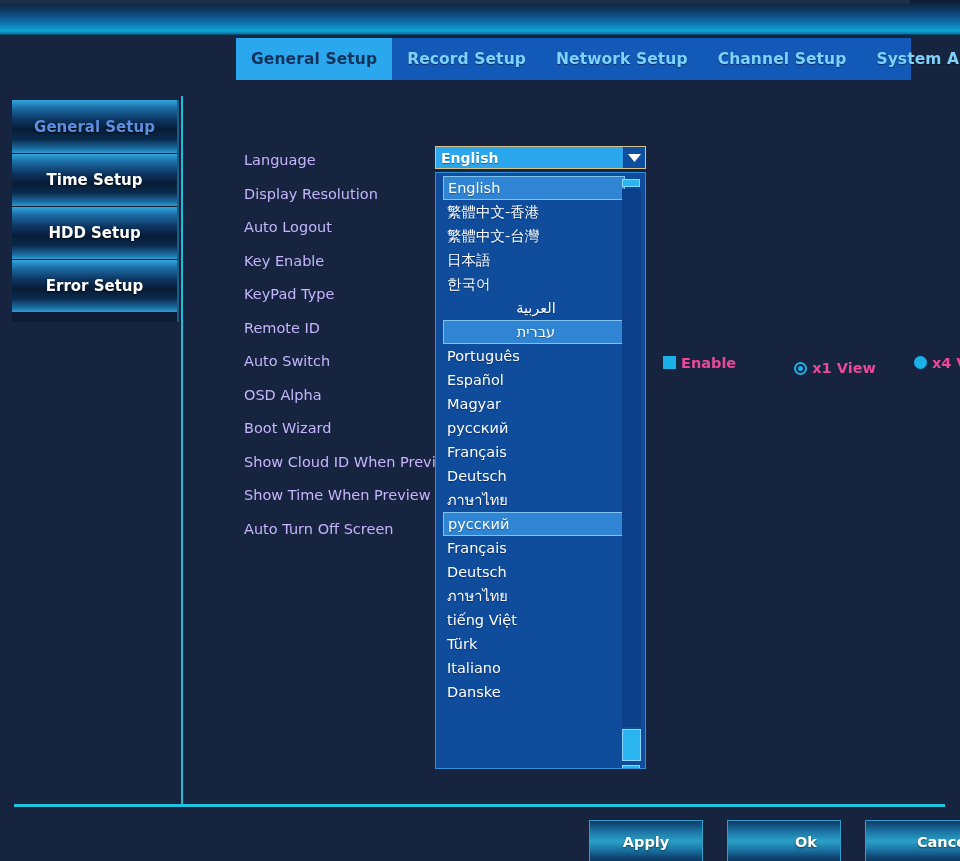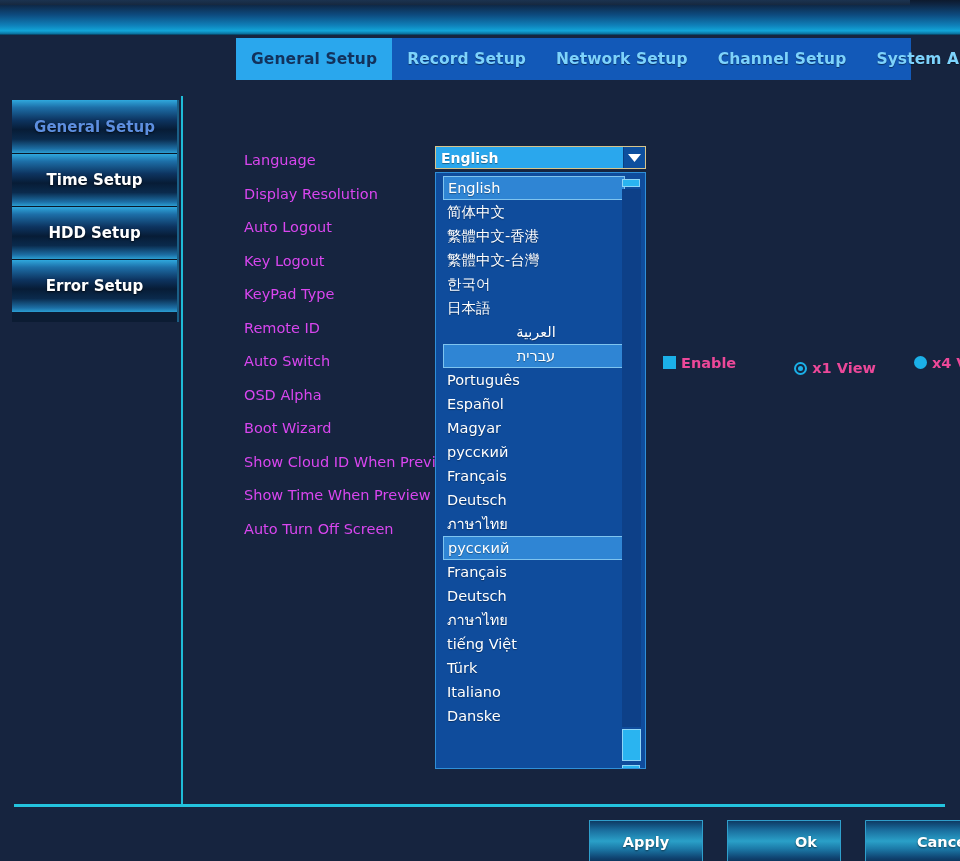--- a/index.html
+++ b/index.html
@@ -78,21 +78,21 @@
   
   #bottom-divider {
     position:absolute; left:14px; top:804px; width:931px; height:3px;
     background:#23c3de;
   }
 
   
   #form-labels { position:absolute; left:244px; top:144px; width:200px; }
   .form-label {
     height:33.5px; line-height:33.5px;
-    font-size:14.5px; color:#d946ef;
+    font-size:14.5px; color:#c4b5fd;
     white-space:nowrap;
   }
 
   
   #language-select {
     position:absolute; left:435px; top:146px; width:211px; height:23px;
     background:#2aa7ed;
     border:1px solid #d8c48a;
     display:flex; align-items:center;
     cursor:pointer;
@@ -222,21 +222,21 @@
     <div class="side-item">Time Setup</div>
     <div class="side-item">HDD Setup</div>
     <div class="side-item">Error Setup</div>
   </div>
 <div id="vertical-divider"></div>
 
 <div id="form-labels">
     <div class="form-label">Language</div>
     <div class="form-label">Display Resolution</div>
     <div class="form-label">Auto Logout</div>
-    <div class="form-label">Key Logout</div>
+    <div class="form-label">Key Enable</div>
     <div class="form-label">KeyPad Type</div>
     <div class="form-label">Remote ID</div>
     <div class="form-label">Auto Switch</div>
     <div class="form-label">OSD Alpha</div>
     <div class="form-label">Boot Wizard</div>
     <div class="form-label">Show Cloud ID When Preview</div>
     <div class="form-label">Show Time When Preview</div>
     <div class="form-label">Auto Turn Off Screen</div>
   </div>
 
@@ -245,25 +245,24 @@
   <div id="language-select-arrow">
     <svg width="13" height="8" viewBox="0 0 13 8" aria-hidden="true">
       <polygon points="0,0 13,0 6.5,8" fill="#ffffff"></polygon>
     </svg>
   </div>
 </div>
 
 <div id="language-dropdown">
   <div id="language-list">
       <div class="lang-option selected">English</div>
-      <div class="lang-option">简体中文</div>
       <div class="lang-option">繁體中文-香港</div>
       <div class="lang-option">繁體中文-台灣</div>
+      <div class="lang-option">日本語</div>
       <div class="lang-option">한국어</div>
-      <div class="lang-option">日本語</div>
       <div class="lang-option rtl">العربية</div>
       <div class="lang-option selected rtl">עברית</div>
       <div class="lang-option">Português</div>
       <div class="lang-option">Español</div>
       <div class="lang-option">Magyar</div>
       <div class="lang-option">русский</div>
       <div class="lang-option">Français</div>
       <div class="lang-option">Deutsch</div>
       <div class="lang-option">ภาษาไทย</div>
       <div class="lang-option selected">русский</div>

